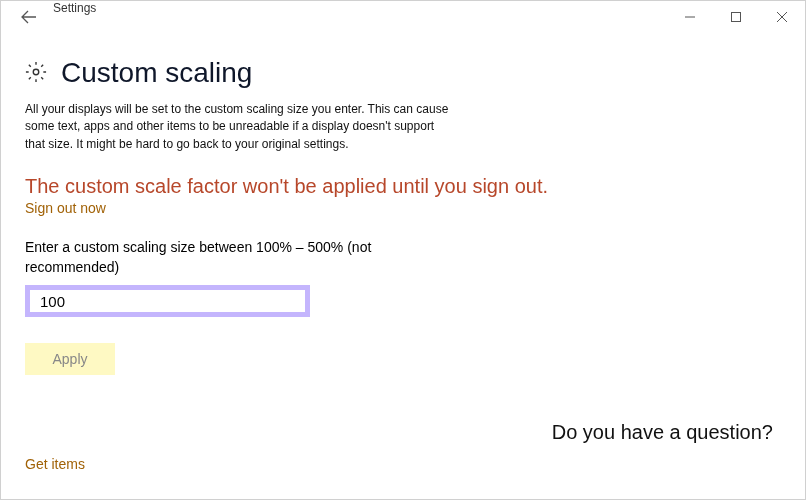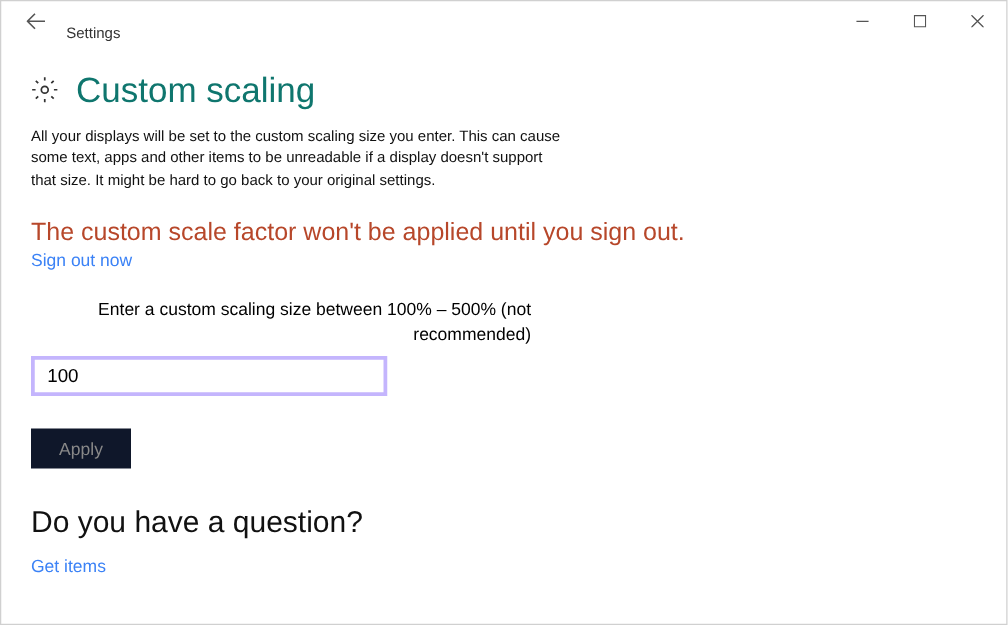--- a/index.html
+++ b/index.html
@@ -10,21 +10,21 @@
       background: #fff;
       width: 806px;
       height: 500px;
       overflow: hidden;
       border: 1px solid #d0d0d0;
       position: relative;
     }
     .titlebar {
       height: 32px;
       display: flex;
-      align-items: flex-end;
+      align-items: flex-start;
       padding-left: 12px;
       font-size: 12px;
       color: #333;
     }
     .back-btn {
       width: 32px;
       height: 32px;
       display: flex;
       align-items: center;
       justify-content: center;
@@ -63,77 +63,77 @@
     .heading-row {
       display: flex;
       align-items: center;
       margin-bottom: 12px;
     }
     .gear-icon { margin-right: 14px; }
     .gear-icon svg { stroke: #333; fill: none; stroke-width: 1.5; }
     .page-title {
       font-size: 28px;
       font-weight: 400;
-      color: #0f766e;
+      color: #0f172a;
     }
     .description {
       max-width: 430px;
       line-height: 1.45;
       color: #111;
       margin-bottom: 22px;
       font-size: 12px;
     }
     .warning {
       color: #b7472a;
       font-size: 20px;
       margin-bottom: 2px;
     }
     .link {
-      color: #3b82f6;
+      color: #a16207;
       cursor: pointer;
       font-size: 14px;
       text-decoration: none;
       display: inline-block;
     }
     .signout-link { margin-bottom: 22px; }
     .input-label {
       max-width: 400px;
       margin-bottom: 8px;
       font-size: 14px;
       line-height: 1.4;
-      text-align: right;
     }
     .scale-input {
       width: 285px;
       height: 32px;
       padding: 4px 10px;
       font-size: 15px;
       font-family: inherit;
-      border: 3px solid #c4b5fd;
+      border: 5px solid #c4b5fd;
       outline: none;
       margin-bottom: 26px;
       display: block;
     }
     .apply-btn {
-      width: 80px;
+      width: 90px;
       height: 32px;
-      background: #0f172a;
+      background: #fef9c3;
       color: #888;
       border: none;
       font-size: 14px;
       font-family: inherit;
       cursor: default;
-      margin-bottom: 30px;
+      margin-bottom: 46px;
       display: block;
     }
     .question-heading {
-      font-size: 24px;
+      font-size: 20px;
       font-weight: 400;
       margin-bottom: 12px;
       color: #111;
+      text-align: right;
     }
     .spacer { height: 200px; }
   </style>
 </head>
 <body>
 
 <div class="titlebar">
   <div class="back-btn">
     <svg width="16" height="16" viewBox="0 0 16 16">
       <path d="M7 2 L1 8 L7 14 M1 8 H15"></path>

